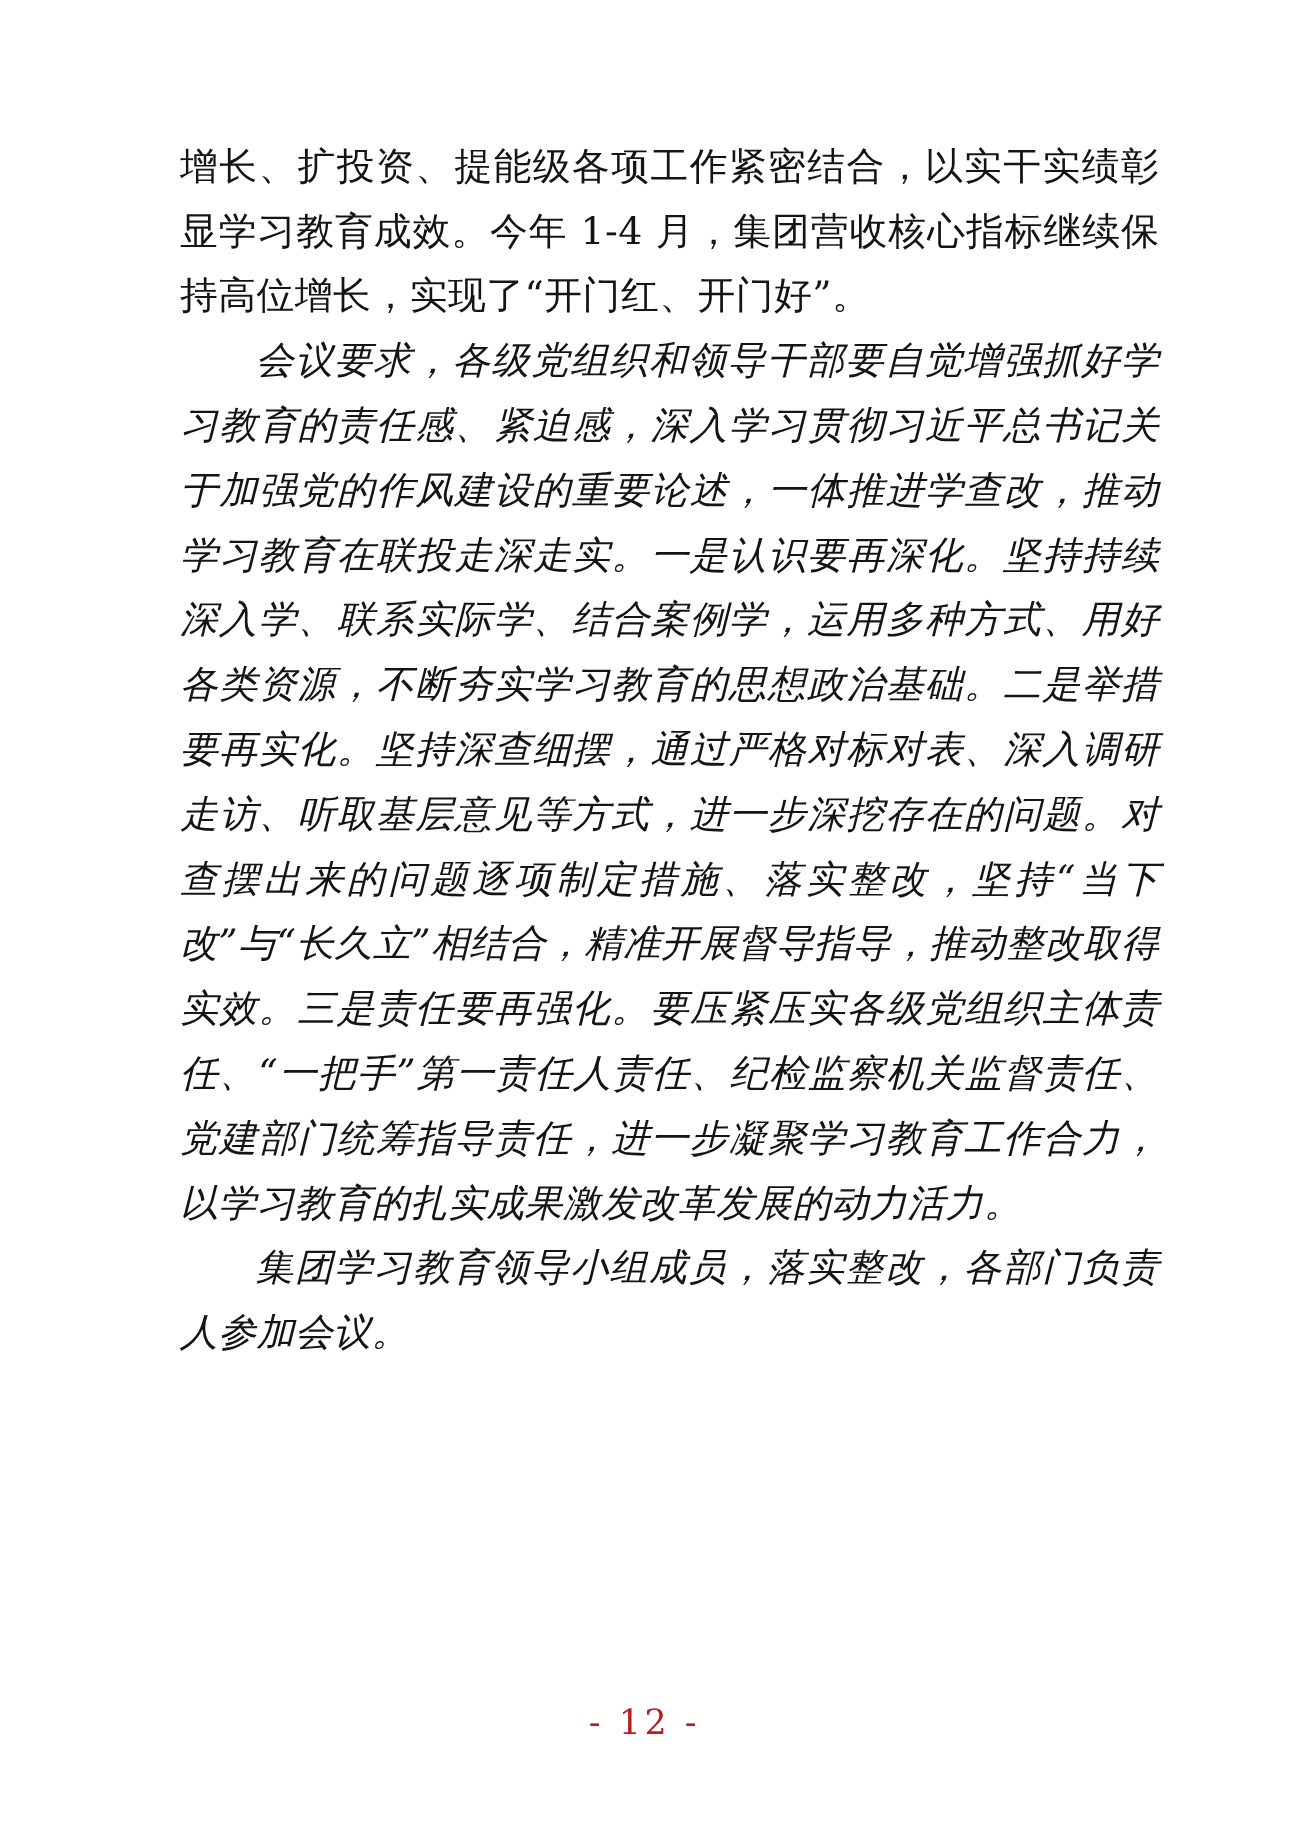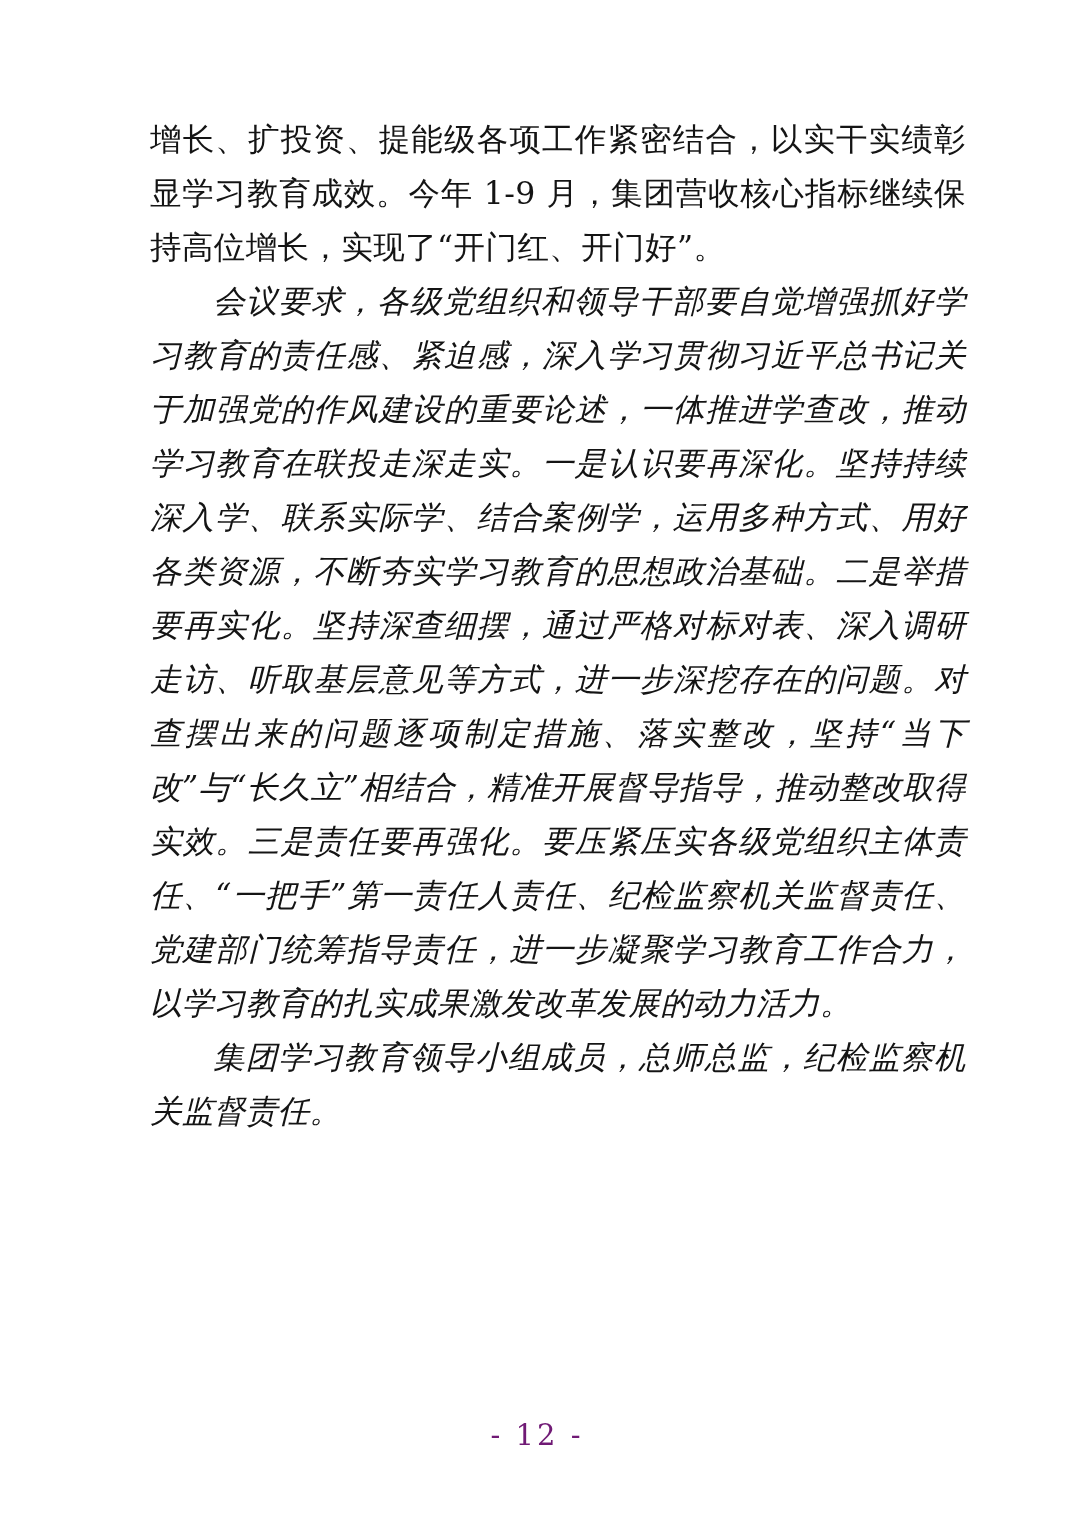--- a/index.html
+++ b/index.html
@@ -40,26 +40,26 @@
   }
   .footer {
     position: absolute;
     left: 0;
     bottom: 68px;
     width: 1074px;
     text-align: center;
     font-size: 29px;
     letter-spacing: 3px;
     font-family: "DejaVu Serif", serif;
-    color: #701a75;
+    color: #b91c1c;
   }
 </style>
 </head>
 <body>
 
 <div class="page">
   <div class="doc-body">
-    <p class="para">增长、扩投资、提能级各项工作紧密结合，以实干实绩彰显学习教育成效。今年 1-9 月，集团营收核心指标继续保持高位增长，实现了“开门红、开门好”。</p>
+    <p class="para">增长、扩投资、提能级各项工作紧密结合，以实干实绩彰显学习教育成效。今年 1-4 月，集团营收核心指标继续保持高位增长，实现了“开门红、开门好”。</p>
     <p class="para indent">会议要求，各级党组织和领导干部要自觉增强抓好学习教育的责任感、紧迫感，深入学习贯彻习近平总书记关于加强党的作风建设的重要论述，一体推进学查改，推动学习教育在联投走深走实。一是认识要再深化。坚持持续深入学、联系实际学、结合案例学，运用多种方式、用好各类资源，不断夯实学习教育的思想政治基础。二是举措要再实化。坚持深查细摆，通过严格对标对表、深入调研走访、听取基层意见等方式，进一步深挖存在的问题。对查摆出来的问题逐项制定措施、落实整改，坚持“当下改”与“长久立”相结合，精准开展督导指导，推动整改取得实效。三是责任要再强化。要压紧压实各级党组织主体责任、“一把手”第一责任人责任、纪检监察机关监督责任、党建部门统筹指导责任，进一步凝聚学习教育工作合力，以学习教育的扎实成果激发改革发展的动力活力。</p>
-    <p class="para indent">集团学习教育领导小组成员，总师总监，纪检监察机关监督责任。</p>
+    <p class="para indent">集团学习教育领导小组成员，落实整改，各部门负责人参加会议。</p>
   </div>
   <div class="footer">- 12 -</div>
 </div>
 
 </body></html>

